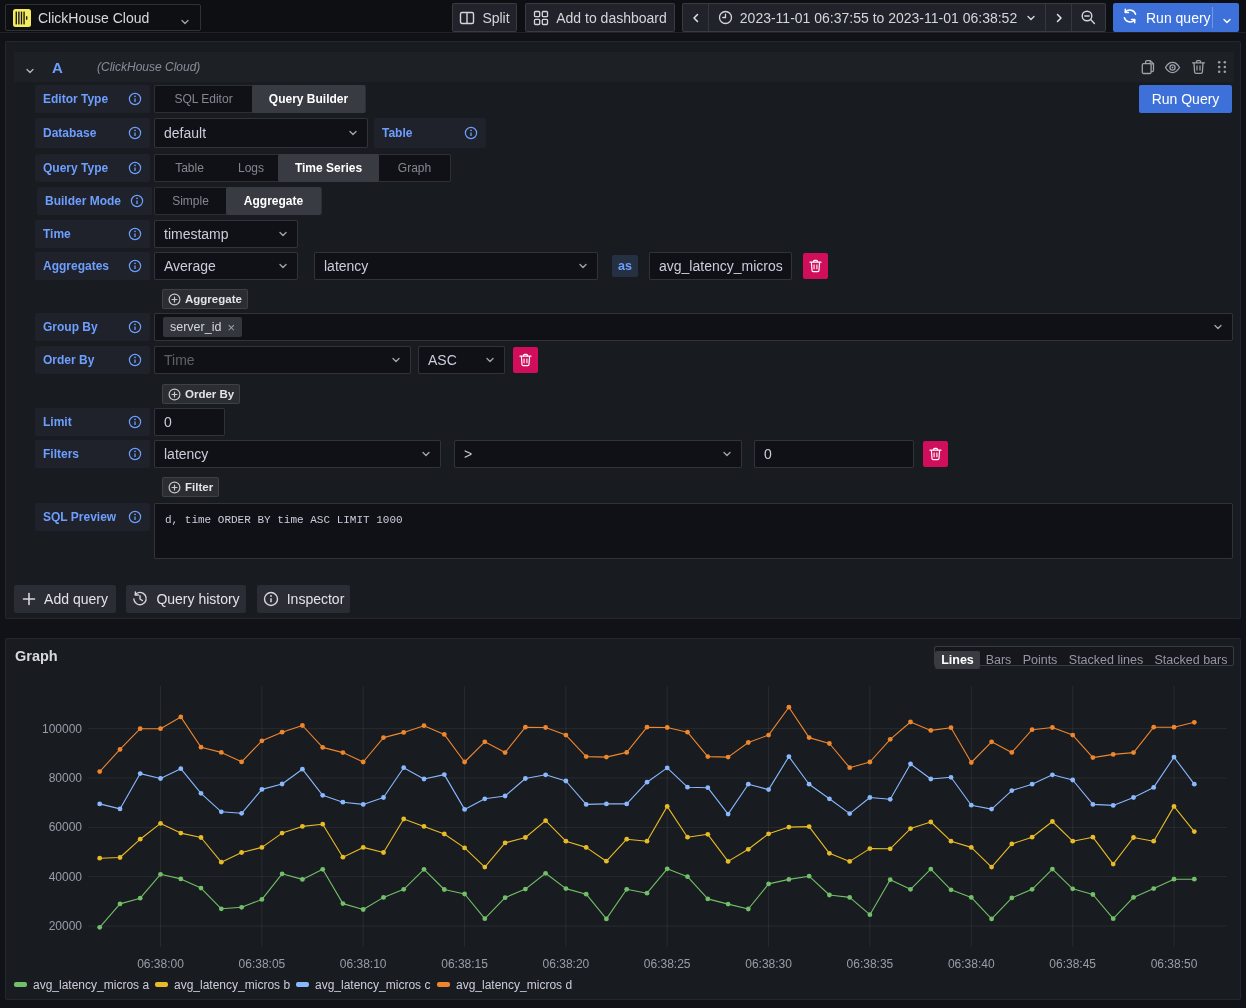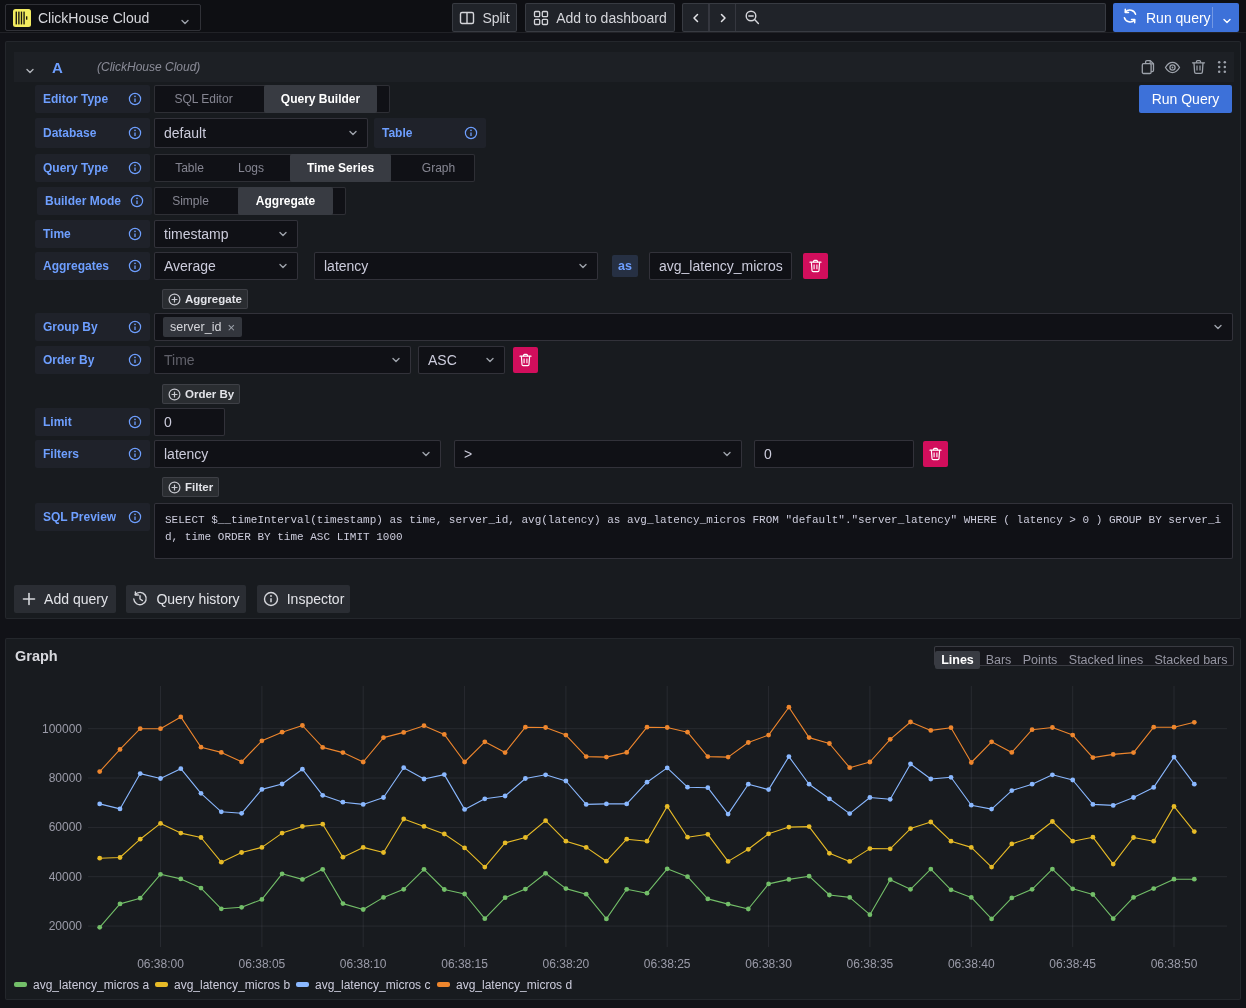--- a/index.html
+++ b/index.html
@@ -40,21 +40,21 @@
   color:#6e9fff; font-size:12px; font-weight:700; padding:0 8px; }
 .lbl span { flex:1; }
 .sel, .inp { position:absolute; background:#101116; border:1px solid rgba(204,204,220,0.18);
   border-radius:2px; display:flex; align-items:center; color:#ccccdc; font-size:14px; padding:0 9px; }
 .sel .seltxt { flex:1; white-space:nowrap; overflow:hidden; }
 .sel-ph .seltxt { color:rgba(204,204,220,0.42); }
 .radio { position:absolute; display:flex; background:#101116; border:1px solid rgba(204,204,220,0.16);
   border-radius:2px; }
 .seg { display:flex; align-items:center; justify-content:center; color:rgba(204,204,220,0.62);
   font-size:12px; height:100%; }
-.seg.on { background:#383b42; color:#fff; font-weight:700; border-radius:2px; margin:-1px 12px; height:calc(100% + 2px); }
+.seg.on { background:#383b42; color:#fff; font-weight:700; border-radius:2px; margin:-1px 0; height:calc(100% + 2px); }
 .runq { position:absolute; background:#3d71d9; border-radius:2px; color:#fff; font-size:14px;
   font-weight:500; display:flex; align-items:center; justify-content:center; }
 .aschip { position:absolute; width:26px; height:22px; background:rgba(110,159,255,0.16); border-radius:2px;
   color:#6e9fff; font-size:12.5px; font-weight:700; display:flex; align-items:center; justify-content:center; }
 .tbtn { position:absolute; background:#d10e5c; border-radius:2px; display:flex; align-items:center; justify-content:center; }
 .sbtn { position:absolute; height:20px; background:rgba(204,204,220,0.10); border:1px solid rgba(204,204,220,0.12);
   border-radius:2px; display:flex; align-items:center; gap:4px; padding:0 5px; color:#e2e3e8;
   font-size:11.5px; font-weight:700; }
 .chip { height:20px; background:#33363d; border-radius:2px; display:flex; align-items:center; gap:6px;
   padding:0 7px; color:#d5d6db; font-size:12.5px; }
@@ -117,20 +117,30 @@
         </svg>
         <span>Add to dashboard</span>
       </div>
   <div id="tp">
     <div class="cell" style="width:25px">
           <svg width="12" height="12" viewBox="0 0 12 12" fill="none">
             <path d="M7.5 2.5 L4 6 L7.5 9.5" stroke="#e3e4e8" stroke-width="1.5" stroke-linecap="round" stroke-linejoin="round"></path>
           </svg>
         </div>
         <div class="sep"></div>
+    <div class="cell" style="flex:1;gap:7px">
+          <svg class="" width="15" height="15" viewBox="0 0 15 15" fill="none">
+            <circle cx="7.5" cy="7.5" r="6" stroke="#d5d6db" stroke-width="1.3"></circle>
+            <path d="M7.5 4.2 V7.5 H4.8" stroke="#d5d6db" stroke-width="1.3" stroke-linecap="round"></path>
+          </svg>
+          <span>2023-11-01 06:37:55 to 2023-11-01 06:38:52</span>
+          <span style="margin-left:2px"><svg width="10" height="10" viewBox="0 0 10 10" fill="none">
+              <path d="M2 3.5 L5 6.5 L8 3.5" stroke="#d5d6db" stroke-width="1.4" stroke-linecap="round" stroke-linejoin="round"></path>
+            </svg></span>
+        </div>
     <div class="sep"></div>
         <div class="cell" style="width:25px">
           <svg width="12" height="12" viewBox="0 0 12 12" fill="none">
             <path d="M4.5 2.5 L8 6 L4.5 9.5" stroke="#e3e4e8" stroke-width="1.5" stroke-linecap="round" stroke-linejoin="round"></path>
           </svg>
         </div>
     <div class="sep"></div>
         <div class="cell" style="width:33px">
           <svg class="" width="17" height="17" viewBox="0 0 17 17" fill="none">
             <circle cx="7" cy="7" r="4.8" stroke="#d5d6db" stroke-width="1.4"></circle>
@@ -405,21 +415,20 @@
           </div>
 <div class="lbl" style="left:34px;top:502px;width:115px;height:28px">
             <span>SQL Preview</span>
             <svg width="14" height="14" viewBox="0 0 14 14" fill="none">
               <circle cx="7" cy="7" r="5.6" stroke="#6e9fff" stroke-width="1.2"></circle>
               <circle cx="7" cy="4.4" r="0.8" fill="#6e9fff"></circle>
               <line x1="7" y1="6.4" x2="7" y2="10" stroke="#6e9fff" stroke-width="1.3"></line>
             </svg>
           </div>
 <div class="sqlbox" style="left:153px;top:502px;width:1079px;height:56px">
-            <div>SELECT $__timeInterval(timestamp) as time, server_id, avg(latency) as avg_latency_micros FROM "default"."server_latency" WHERE ( latency &gt; 0 ) GROUP BY server_i</div>
             <div>d, time ORDER BY time ASC LIMIT 1000</div>
           </div>
   <div class="fbtn" style="left:13px;width:102px">
             <svg class="" width="14" height="14" viewBox="0 0 14 14" fill="none">
               <line x1="7" y1="1.5" x2="7" y2="12.5" stroke="#d5d6db" stroke-width="1.6" stroke-linecap="round"></line>
               <line x1="1.5" y1="7" x2="12.5" y2="7" stroke="#d5d6db" stroke-width="1.6" stroke-linecap="round"></line>
             </svg>
             <span>Add query</span>
           </div>
   <div class="fbtn" style="left:125px;width:120px">

